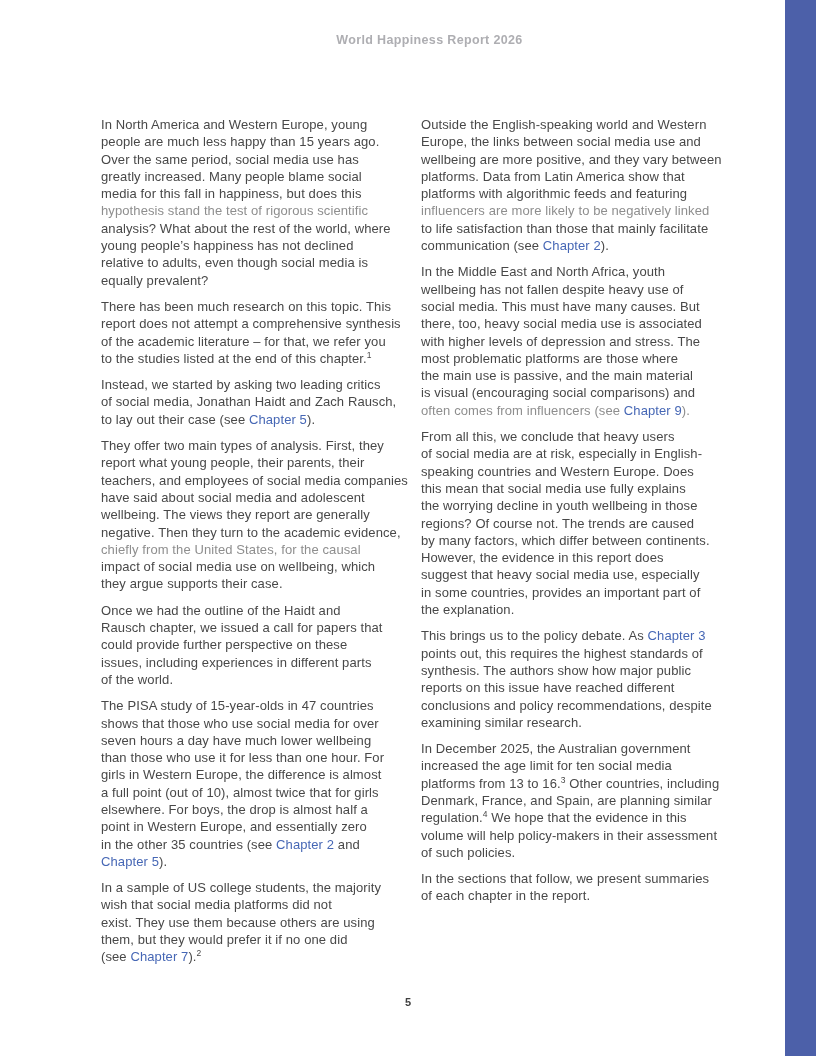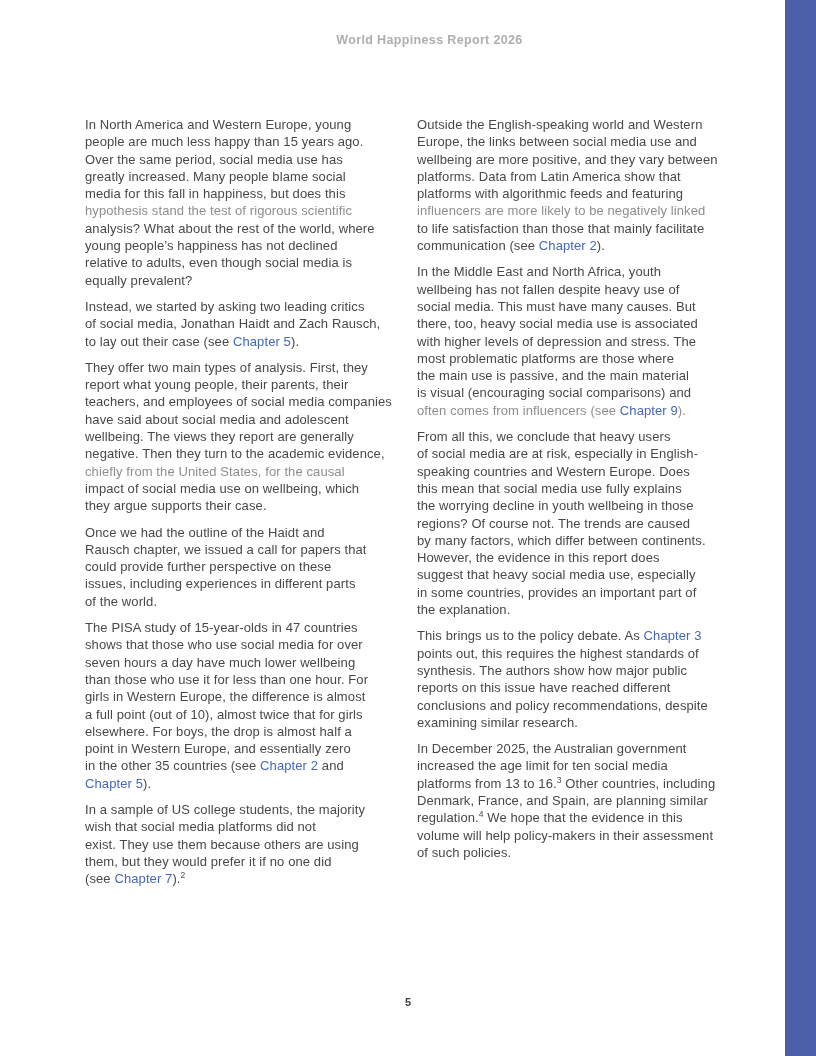--- a/index.html
+++ b/index.html
@@ -31,24 +31,23 @@
     width: 816px;
     text-align: center;
     font-size: 12.5px;
     font-weight: bold;
     letter-spacing: 0.35px;
     color: var(--header-color, #aeaeb2);
     padding-left: 43px;
   }
   .columns {
     position: absolute;
-    left: 85px;
+    left: 101px;
     top: 116px;
     display: flex;
-    gap: 12px;
   }
   .col {
     width: 320px;
   }
   .para {
     font-size: 13px;
     line-height: 17.3px;
     letter-spacing: 0.1px;
     color: var(--body-color, #484848);
     margin: 0 0 9px 0;
@@ -81,31 +80,33 @@
 </style>
 </head>
 <body>
 
 <div class="page">
   <div class="running-header">World Happiness Report 2026</div>
 
   <div class="columns">
     <div class="col">
         <p class="para">In North America and Western Europe, young<br>people are much less happy than 15 years ago.<br>Over the same period, social media use has<br>greatly increased. Many people blame social<br>media for this fall in happiness, but does this<br><span class="light">hypothesis stand the test of rigorous scientific</span><br>analysis? What about the rest of the world, where<br>young people’s happiness has not declined<br>relative to adults, even though social media is<br>equally prevalent?</p>
+        <p class="para">There has been much research on this topic. This<br>report does not attempt a comprehensive synthesis<br>of the academic literature – for that, we refer you<br>to the studies listed at the end of this chapter.<sup>1</sup></p>
         <p class="para">Instead, we started by asking two leading critics<br>of social media, Jonathan Haidt and Zach Rausch,<br>to lay out their case (see <a class="chapter-link" href="#">Chapter 5</a>).</p>
         <p class="para">They offer two main types of analysis. First, they<br>report what young people, their parents, their<br>teachers, and employees of social media companies<br>have said about social media and adolescent<br>wellbeing. The views they report are generally<br>negative. Then they turn to the academic evidence,<br><span class="light">chiefly from the United States, for the causal</span><br>impact of social media use on wellbeing, which<br>they argue supports their case.</p>
         <p class="para">Once we had the outline of the Haidt and<br>Rausch chapter, we issued a call for papers that<br>could provide further perspective on these<br>issues, including experiences in different parts<br>of the world.</p>
         <p class="para">The PISA study of 15-year-olds in 47 countries<br>shows that those who use social media for over<br>seven hours a day have much lower wellbeing<br>than those who use it for less than one hour. For<br>girls in Western Europe, the difference is almost<br>a full point (out of 10), almost twice that for girls<br>elsewhere. For boys, the drop is almost half a<br>point in Western Europe, and essentially zero<br>in the other 35 countries (see <a class="chapter-link" href="#">Chapter 2</a> and<br><a class="chapter-link" href="#">Chapter 5</a>).</p>
         <p class="para">In a sample of US college students, the majority<br>wish that social media platforms did not<br>exist. They use them because others are using<br>them, but they would prefer it if no one did<br>(see <a class="chapter-link" href="#">Chapter 7</a>).<sup>2</sup></p>
       </div>
     <div class="col">
         <p class="para">Outside the English-speaking world and Western<br>Europe, the links between social media use and<br>wellbeing are more positive, and they vary between<br>platforms. Data from Latin America show that<br>platforms with algorithmic feeds and featuring<br><span class="light">influencers are more likely to be negatively linked</span><br>to life satisfaction than those that mainly facilitate<br>communication (see <a class="chapter-link" href="#">Chapter 2</a>).</p>
         <p class="para">In the Middle East and North Africa, youth<br>wellbeing has not fallen despite heavy use of<br>social media. This must have many causes. But<br>there, too, heavy social media use is associated<br>with higher levels of depression and stress. The<br>most problematic platforms are those where<br>the main use is passive, and the main material<br>is visual (encouraging social comparisons) and<br><span class="light">often comes from influencers (see </span><a class="chapter-link" href="#">Chapter 9</a><span class="light">).</span></p>
         <p class="para">From all this, we conclude that heavy users<br>of social media are at risk, especially in English-<br>speaking countries and Western Europe. Does<br>this mean that social media use fully explains<br>the worrying decline in youth wellbeing in those<br>regions? Of course not. The trends are caused<br>by many factors, which differ between continents.<br>However, the evidence in this report does<br>suggest that heavy social media use, especially<br>in some countries, provides an important part of<br>the explanation.</p>
         <p class="para">This brings us to the policy debate. As <a class="chapter-link" href="#">Chapter 3</a><br>points out, this requires the highest standards of<br>synthesis. The authors show how major public<br>reports on this issue have reached different<br>conclusions and policy recommendations, despite<br>examining similar research.</p>
         <p class="para">In December 2025, the Australian government<br>increased the age limit for ten social media<br>platforms from 13 to 16.<sup>3</sup> Other countries, including<br>Denmark, France, and Spain, are planning similar<br>regulation.<sup>4</sup> We hope that the evidence in this<br>volume will help policy-makers in their assessment<br>of such policies.</p>
+        <p class="para">In the sections that follow, we present summaries<br>of each chapter in the report.</p>
       </div>
   </div>
 
   <div class="page-number">5</div>
 
   <div class="accent-bar"></div>
 </div>
 
 </body></html>

